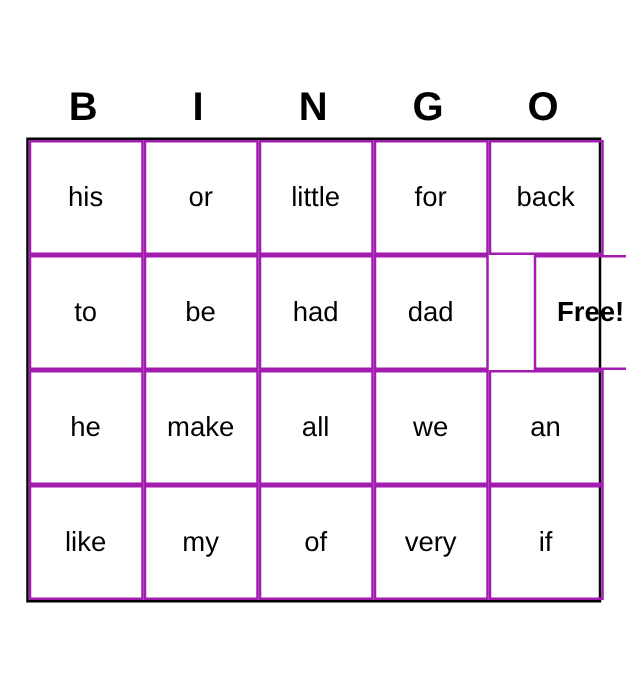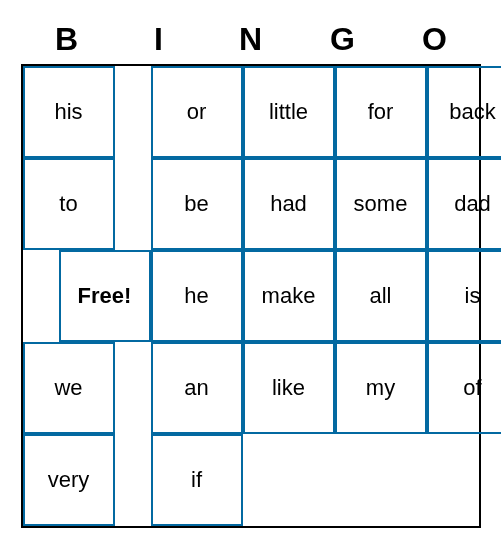--- a/index.html
+++ b/index.html
@@ -39,21 +39,21 @@
     }
 
     .bingo-grid {
       border: 2px solid #000;
       display: grid;
       grid-template-columns: repeat(5, 1fr);
       width: 460px;
     }
 
     .bingo-cell {
-      border: 2px solid #0369a1;
+      border: 2px solid #a21caf;
       width: 92px;
       height: 92px;
       display: flex;
       align-items: center;
       justify-content: center;
       font-size: 22px;
       text-align: center;
     }
 
     .free-cell {
@@ -76,27 +76,25 @@
   <div class="bingo-grid">
 
   <div class="bingo-cell">his</div>
       <div class="bingo-cell">or</div>
       <div class="bingo-cell">little</div>
       <div class="bingo-cell">for</div>
       <div class="bingo-cell">back</div>
       <div class="bingo-cell">to</div>
       <div class="bingo-cell">be</div>
       <div class="bingo-cell">had</div>
-      <div class="bingo-cell">some</div>
       <div class="bingo-cell">dad</div>
       <div class="bingo-cell free-cell">Free!</div>
       <div class="bingo-cell">he</div>
       <div class="bingo-cell">make</div>
       <div class="bingo-cell">all</div>
-      <div class="bingo-cell">is</div>
       <div class="bingo-cell">we</div>
       <div class="bingo-cell">an</div>
       <div class="bingo-cell">like</div>
       <div class="bingo-cell">my</div>
       <div class="bingo-cell">of</div>
       <div class="bingo-cell">very</div>
       <div class="bingo-cell">if</div>
     </div>
 </div>
 

